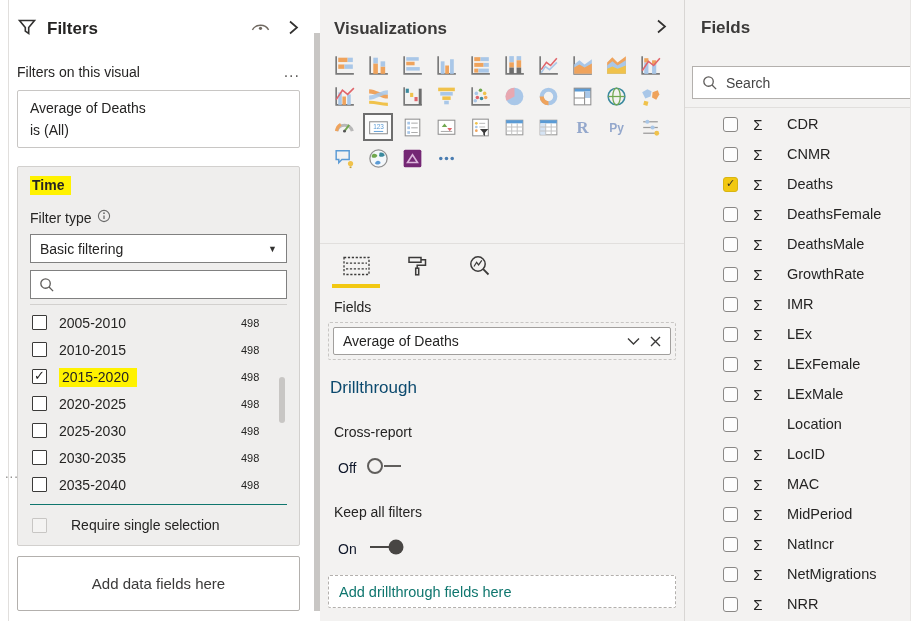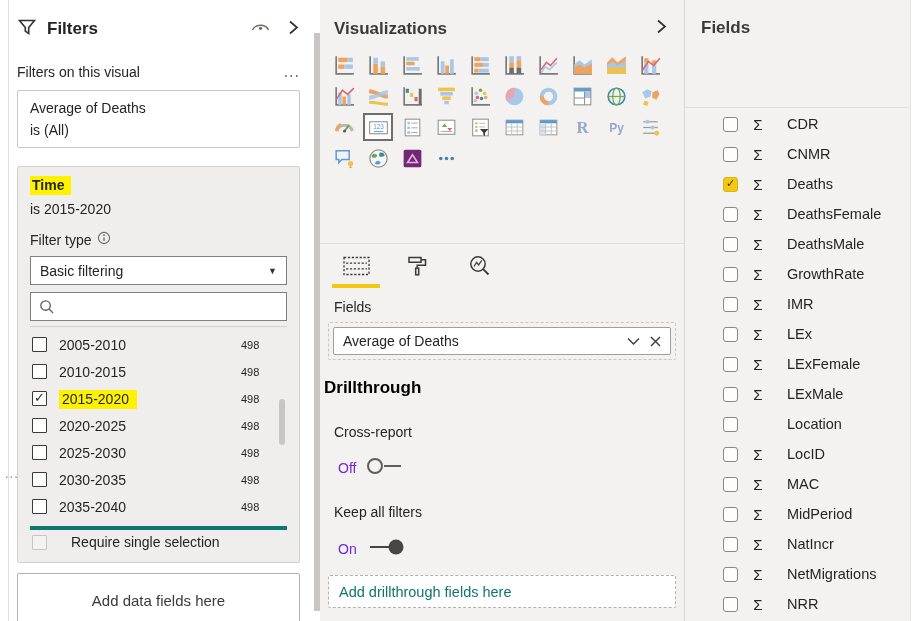--- a/index.html
+++ b/index.html
@@ -28,21 +28,21 @@
   .ft-select .caret { margin-left:auto; font-size:9px; color:#323130; }
   .ft-search { margin-top:7px; height:29px; background:#fff; border:1px solid #808080; display:flex; align-items:center; padding:0 7px; }
   .opt-list { position:relative; margin-top:5px; border-top:1px solid #d2d0ce; padding-top:4px; }
   .opt-row { display:flex; align-items:center; height:27px; font-size:14px; cursor:pointer; }
   .cbx { width:15px; height:15px; border:1px solid #3b3a39; background:#fff; margin:0 12px 0 2px; flex:0 0 15px; position:relative; border-radius:1px; }
   .cbx.checked::after { content:"✓"; position:absolute; left:1px; top:-2px; font-size:13px; font-weight:700; color:#201f1e; }
   .opt-label { flex:1; }
   .opt-label .hl { background:var(--hl,#fff200); padding:1px 8px 2px 3px; }
   .opt-count { width:34px; text-align:left; margin-right:12px; font-size:11px; color:#252423; }
   .opt-scrollthumb { position:absolute; right:2px; top:72px; width:6px; height:46px; background:#c8c6c4; border-radius:3px; }
-  .rss-row { border-top:4px solid #0f766e; margin-top:6px; padding-top:4px; display:flex; align-items:center; }
+  .rss-row { border-top:1px solid #0f766e; margin-top:6px; padding-top:12px; display:flex; align-items:center; }
   .cbx.disabled { border-color:#c8c6c4; background:#f4f3f2; }
   .rss-label { font-size:14px; margin-left:12px; color:#252423; }
   .add-card { margin-top:10px; border:1px solid #b3b0ad; border-radius:2px; background:#fff; text-align:center; padding:18px 8px; font-size:15px; color:#3b3a39; }
   .fp-scrollbar { position:absolute; right:0; top:33px; width:6px; height:578px; background:#c8c6c4; }
   .edge-dots { position:absolute; left:-4px; top:466px; color:#8a8886; font-size:13px; letter-spacing:1px; }
 
   
   .viz-pane { position:absolute; left:320px; top:0; width:364px; height:621px; background:#f3f2f1; }
   .vz-header { display:flex; align-items:center; padding:18px 16px 0 14px; }
   .vz-title { font-size:17px; font-weight:700; color:#3b3a39; flex:1; }
@@ -53,23 +53,23 @@
   .vz-tabs { position:absolute; left:12px; top:251px; display:flex; gap:14px; }
   .vz-tab { width:48px; display:flex; flex-direction:column; align-items:center; cursor:pointer; }
   .vz-tab .ticon { height:30px; display:flex; align-items:center; }
   .vz-tab .bar { width:48px; height:4px; margin-top:3px; background:transparent; }
   .vz-tab.active .bar { background:var(--accent,#f2c811); }
   .vz-fields-caption { position:absolute; left:14px; top:299px; font-size:14px; color:#252423; }
   .well { position:absolute; left:8px; top:322px; width:348px; border:1px dashed #c8c6c4; padding:4px; background:#f3f2f1; border-radius:2px; }
   .pill { height:28px; background:#fff; border:1px solid #a19f9d; border-radius:2px; display:flex; align-items:center; padding:0 9px; font-size:14px; }
   .pill .sp { flex:1; }
   .pill .pic { cursor:pointer; display:flex; align-items:center; margin-left:10px; }
-  .drill-title { position:absolute; left:4px; top:378px; font-size:17px; font-weight:700; color:#000000; }
+  .drill-title { position:absolute; left:10px; top:378px; font-size:17px; font-weight:400; color:#0c4a6e; }
   .drill-label { position:absolute; left:14px; font-size:14px; color:#252423; }
-  .toggle-row { position:absolute; left:18px; display:flex; align-items:center; gap:9px; font-size:14px; color:#6d28d9; }
+  .toggle-row { position:absolute; left:18px; display:flex; align-items:center; gap:9px; font-size:14px; color:#0f172a; }
   .drill-add { position:absolute; left:8px; top:575px; width:348px; height:33px; background:#fff; border:1px dashed #b3b0ad; border-radius:2px; display:flex; align-items:center; padding:0 10px; font-size:14.5px; color:#0f766e; }
 
   
   .fields-pane { position:absolute; left:684px; top:0; width:234px; height:621px; background:#f3f2f1; border-left:1px solid #d8d6d4; }
   .fd-title { padding:18px 0 0 16px; font-size:17px; font-weight:700; color:#3b3a39; }
   .fd-search { position:absolute; left:7px; top:66px; width:219px; height:33px; background:#fff; border:1px solid #b3b0ad; display:flex; align-items:center; padding:0 8px; }
   .fd-search input { border:none; outline:none; flex:1; font-size:14px; font-family:inherit; color:#252423; background:transparent; margin-left:8px; min-width:0; }
   .fd-search input::placeholder { color:#444; }
   .fd-divider { position:absolute; left:0; top:107px; width:100%; height:1px; background:#e1dfdd; }
   .fd-list { position:absolute; left:0; top:109px; width:226px; }
@@ -113,21 +113,20 @@
         <span class="fp-more">...</span>
       </div>
 
       <div class="filter-card">
         <div class="f-name">Average of Deaths</div>
         <div class="f-cond">is (All)</div>
       </div>
 
       <div class="filter-card applied">
         <div class="f-name"><span class="hl-chip">Time</span></div>
-        <div class="f-cond">is 2015-2020</div>
         <div class="ft-label">
           <span>Filter type</span>
           <span>
             <svg width="14" height="14" viewBox="0 0 14 14">
                 <circle cx="7" cy="7" r="5.6" fill="none" stroke="#6a6a6a" stroke-width="1.1"></circle>
                 <line x1="7" y1="6.4" x2="7" y2="10" stroke="#6a6a6a" stroke-width="1.3"></line>
                 <circle cx="7" cy="4.2" r="0.9" fill="#6a6a6a"></circle>
               </svg>
           </span>
         </div>
@@ -550,20 +549,27 @@
             <line x1="4" y1="10" x2="24" y2="10" stroke="#484644" stroke-width="2"></line>
             <circle cx="30" cy="10" r="7.5" fill="#484644"></circle>
           </svg>
       </span>
     </div>
     <div class="drill-add">Add drillthrough fields here</div>
   </div>
 
   <div class="fields-pane">
     <div class="fd-title">Fields</div>
+    <div class="fd-search">
+      <svg width="17" height="17" viewBox="0 0 18 18">
+          <circle cx="8" cy="8" r="5" fill="none" stroke="#5f5d5b" stroke-width="1.4"></circle>
+          <line x1="11.7" y1="11.7" x2="16" y2="16" stroke="#5f5d5b" stroke-width="1.4"></line>
+        </svg>
+      <input type="text" placeholder="Search" style="">
+    </div>
     <div class="fd-divider"></div>
     <div class="fd-list">
         <div class="fd-row">
           <span class="fd-cbx"></span>
           <span class="fd-sigma">Σ</span>
           <span class="fd-name">CDR</span>
         </div>
         <div class="fd-row">
           <span class="fd-cbx"></span>
           <span class="fd-sigma">Σ</span>

